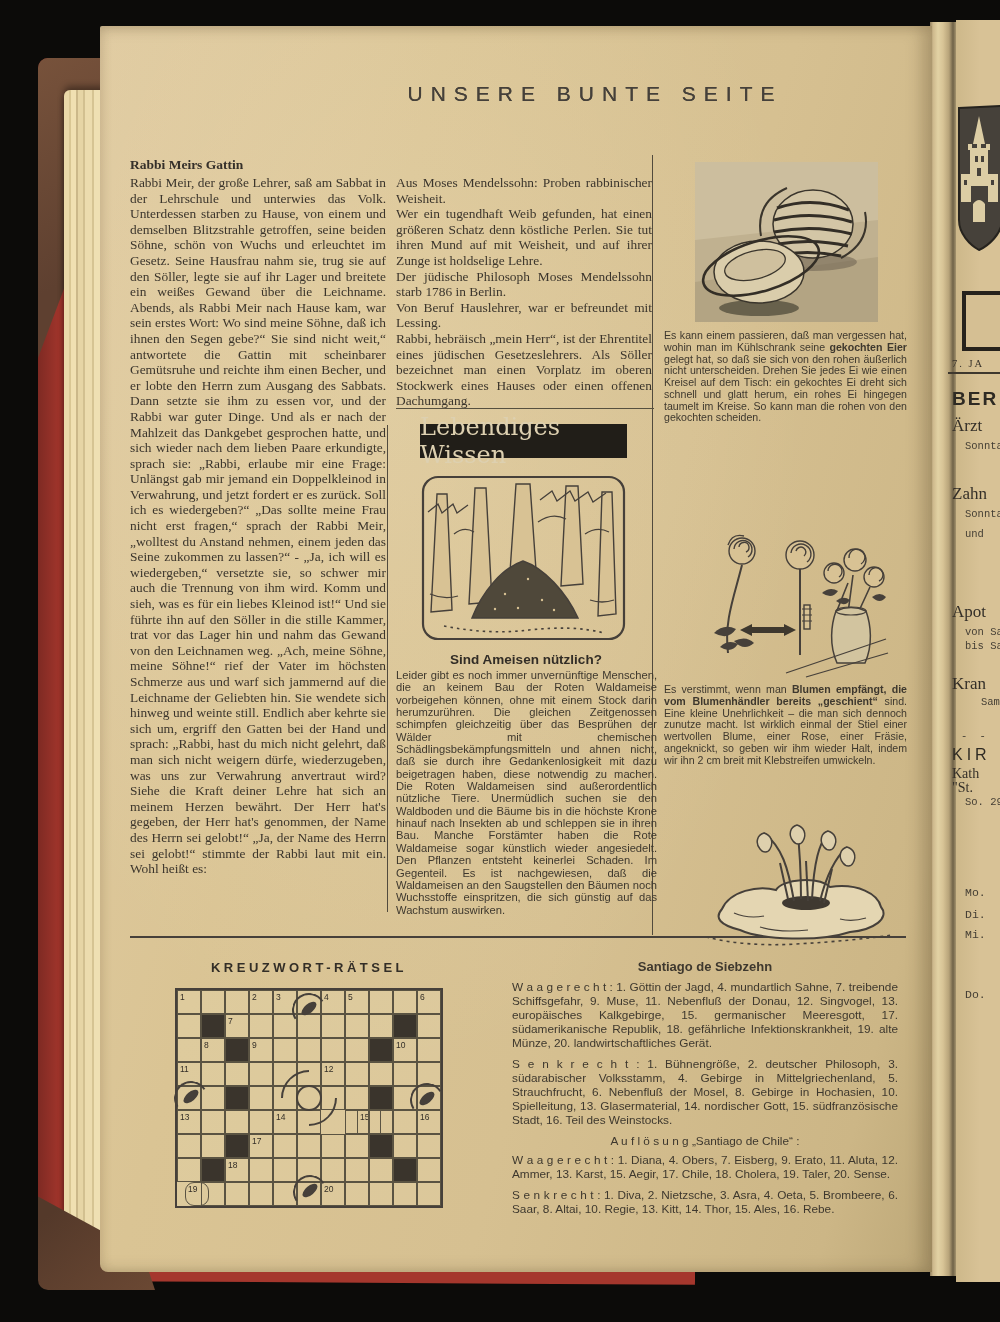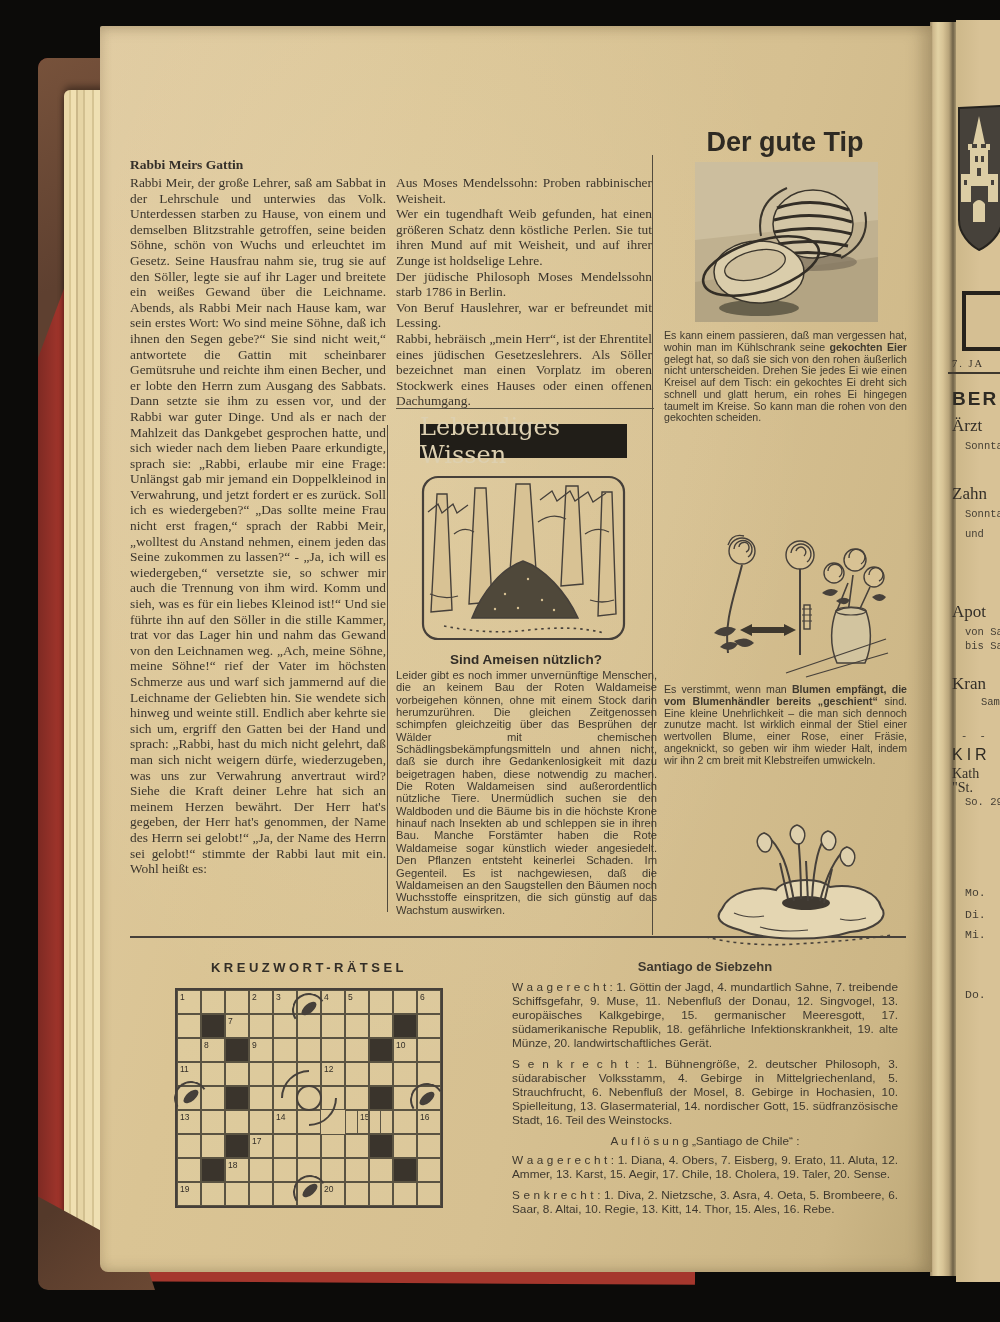--- a/index.html
+++ b/index.html
@@ -95,20 +95,21 @@
 
 <div class="cover-red"></div>
 <div class="corner-brown-top"></div>
 <div class="page-edges-left"></div>
 <div class="red-bottom-sliver"></div>
 <div class="corner-brown-bottom"></div>
 <div class="right-strip"></div>
 
 <div class="main-page">
 
+  <div class="page-title">UNSERE BUNTE SEITE</div>
 
   <div class="vrule" style="left:287px;top:399px;height:487px;"></div>
   <div class="vrule" style="left:552px;top:129px;height:780px;"></div>
   <div class="hrule-thin" style="left:296px;top:382px;width:258px;"></div>
   <div class="hrule" style="left:30px;top:910px;width:776px;"></div>
 
   <div class="col-head-serif" style="position:absolute;left:30px;top:131px;width:256px;">Rabbi Meirs Gattin</div>
   <div class="serif-body" style="position:absolute;left:30px;top:149px;width:256px;">Rabbi Meir, der große Lehrer, saß am Sabbat in der Lehrschule und unterwies das Volk. Unterdessen starben zu Hause, von einem und demselben Blitzstrahle getroffen, seine beiden Söhne, schön von Wuchs und erleuchtet im Gesetz. Seine Hausfrau nahm sie, trug sie auf den Söller, legte sie auf ihr Lager und breitete ein weißes Gewand über die Leichname. Abends, als Rabbi Meir nach Hause kam, war sein erstes Wort: Wo sind meine Söhne, daß ich ihnen den Segen gebe?“ Sie sind nicht weit,“ antwortete die Gattin mit scheinbarer Gemütsruhe und reichte ihm einen Becher, und er lobte den Herrn zum Ausgang des Sabbats. Dann setzte sie ihm zu essen vor, und der Rabbi war guter Dinge. Und als er nach der Mahlzeit das Dankgebet gesprochen hatte, und sich wieder nach dem lieben Paare erkundigte, sprach sie: „Rabbi, erlaube mir eine Frage: Unlängst gab mir jemand ein Doppelkleinod in Verwahrung, und jetzt fordert er es zurück. Soll ich es wiedergeben?“ „Das sollte meine Frau nicht erst fragen,“ sprach der Rabbi Meir, „wolltest du Anstand nehmen, einem jeden das Seine zukommen zu lassen?“ - „Ja, ich will es wiedergeben,“ versetzte sie, so schwer mir auch die Trennung von ihm wird. Komm und sieh, was es für ein liebes Kleinod ist!“ Und sie führte ihn auf den Söller in die stille Kammer, trat vor das Lager hin und nahm das Gewand von den Leichnamen weg. „Ach, meine Söhne, meine Söhne!“ rief der Vater im höchsten Schmerze aus und warf sich jammernd auf die Leichname der Geliebten hin. Sie wendete sich hinweg und weinte still. Endlich aber kehrte sie sich um, ergriff den Gatten bei der Hand und sprach: „Rabbi, hast du mich nicht gelehrt, daß man sich nicht weigern dürfe, wiederzugeben, was uns zur Verwahrung anvertraut wird? Siehe die Kraft deiner Lehre hat sich an meinem Herzen bewährt. Der Herr hat's gegeben, der Herr hat's genommen, der Name des Herrn sei gelobt!“ „Ja, der Name des Herrn sei gelobt!“ stimmte der Rabbi laut mit ein. Wohl heißt es:</div>
 
   <div class="serif-body mid-intro" style="position:absolute;left:296px;top:149px;width:256px;">
@@ -151,21 +152,20 @@
           <circle cx="134" cy="136" r="1.2"></circle>
           <circle cx="75" cy="135" r="1.2"></circle>
       </g>
       <path d="M24,152 q45,9 85,4 q45,-5 75,3" fill="none" stroke="#46403a" stroke-width="1.6" stroke-dasharray="2.5 4"></path>
     </svg>
   </div>
 
   <div class="ants-head">Sind Ameisen nützlich?</div>
   <div class="sans-body" style="position:absolute;left:296px;top:643px;width:261px;">Leider gibt es noch immer unvernünftige Menschen, die an keinem Bau der Roten Waldameise vorbeigehen können, ohne mit einem Stock darin herumzurühren. Die gleichen Zeitgenossen schimpfen gleichzeitig über das Besprühen der Wälder mit chemischen Schädlingsbekämpfungsmitteln und ahnen nicht, daß sie durch ihre Gedankenlosigkeit mit dazu beigetragen haben, diese notwendig zu machen. Die Roten Waldameisen sind außerordentlich nützliche Tiere. Unermüdlich suchen sie den Waldboden und die Bäume bis in die höchste Krone hinauf nach Insekten ab und schleppen sie in ihren Bau. Manche Forstämter haben die Rote Waldameise sogar künstlich wieder angesiedelt. Den Pflanzen entsteht keinerlei Schaden. Im Gegenteil. Es ist nachgewiesen, daß die Waldameisen an den Saugstellen den Bäumen noch Wuchsstoffe einspritzen, die sich günstig auf das Wachstum auswirken.</div>
 
-  <div class="tip-head">Der gute Tip</div>
 
   <div class="illo" style="left:595px;top:136px;">
     <svg width="183" height="160" viewBox="0 0 183 160">
       <rect width="183" height="160" fill="#c0b190"></rect>
       <polygon points="0,0 183,0 183,58 0,78" fill="#ccbe9e"></polygon>
       <polygon points="0,120 183,95 183,160 0,160" fill="#b3a483"></polygon>
       <ellipse cx="118" cy="100" rx="44" ry="9" fill="#6b6150" opacity="0.55"></ellipse>
       <ellipse cx="118" cy="62" rx="40" ry="34" fill="#d3c6a6" stroke="#3a352c" stroke-width="1.5"></ellipse>
       <g fill="none" stroke="#332e26" stroke-width="3">
         <path d="M82,46 Q118,34 154,48"></path>
@@ -390,21 +390,21 @@
         <span class="cw-num">18</span>
       </div>
       <div class="cw-cell" style="left: 72px; top: 168px;"></div>
       <div class="cw-cell" style="left: 96px; top: 168px;"></div>
       <div class="cw-cell" style="left: 120px; top: 168px;"></div>
       <div class="cw-cell" style="left: 144px; top: 168px;"></div>
       <div class="cw-cell" style="left: 168px; top: 168px;"></div>
       <div class="cw-cell" style="left: 192px; top: 168px;"></div>
       <div class="cw-cell black" style="left: 216px; top: 168px;"></div>
       <div class="cw-cell" style="left: 240px; top: 168px;"></div>
-      <div class="cw-cell" style="left: 0px; top: 192px;">
+      <div class="cw-cell" style="left: 8px; top: 192px; border-radius: 9px;">
         <span class="cw-num">19</span>
       </div>
       <div class="cw-cell" style="left: 24px; top: 192px;"></div>
       <div class="cw-cell" style="left: 48px; top: 192px;"></div>
       <div class="cw-cell" style="left: 72px; top: 192px;"></div>
       <div class="cw-cell" style="left: 96px; top: 192px;"></div>
       <div class="cw-cell" style="left: 120px; top: 192px;"></div>
       <div class="cw-cell" style="left: 144px; top: 192px;">
         <span class="cw-num">20</span>
       </div>

